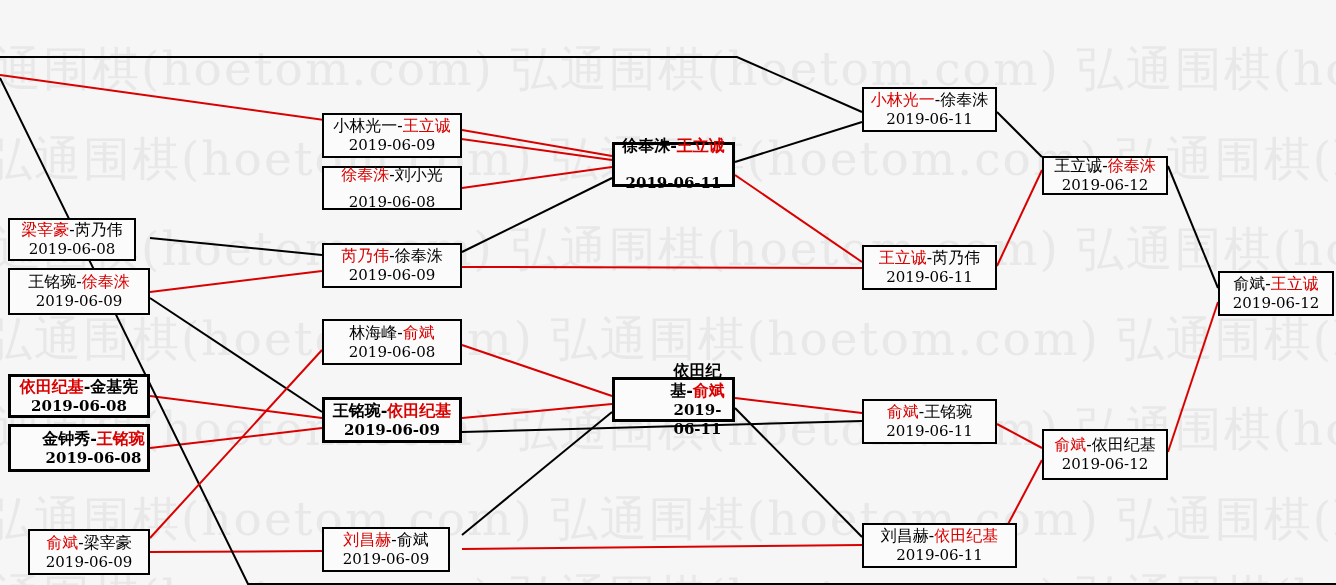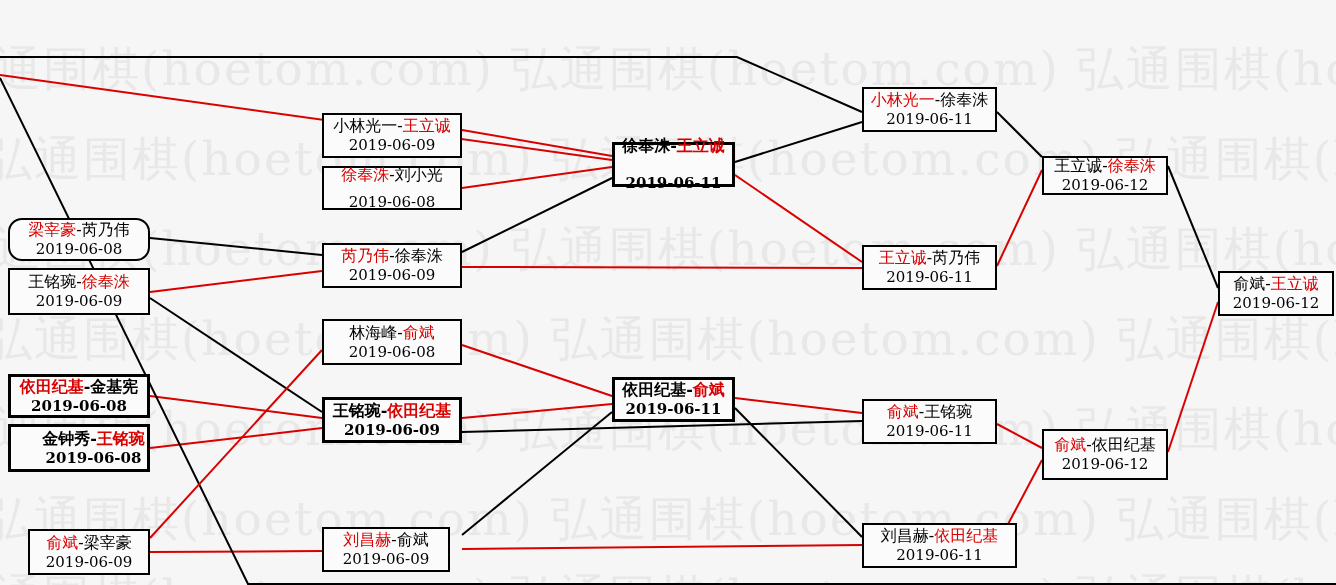--- a/index.html
+++ b/index.html
@@ -66,21 +66,21 @@
       <polyline points="735,408 862,537" fill="none" stroke="#000000" stroke-width="2"></polyline>
       <polyline points="462,549 862,545" fill="none" stroke="#d90000" stroke-width="2"></polyline>
       <polyline points="462,535 612,412" fill="none" stroke="#000000" stroke-width="2"></polyline>
       <polyline points="997,424 1042,448" fill="none" stroke="#d90000" stroke-width="2"></polyline>
       <polyline points="997,545 1042,460" fill="none" stroke="#d90000" stroke-width="2"></polyline>
       <polyline points="150,552 322,551" fill="none" stroke="#d90000" stroke-width="2"></polyline>
       <polyline points="0,78 248,584 1336,584" fill="none" stroke="#000000" stroke-width="2"></polyline>
       <polyline points="322,350 150,538" fill="none" stroke="#d90000" stroke-width="2"></polyline>
     </svg>
   <div id="boxes">
-      <div class="match" style="left: 8px; top: 218px; width: 142px; height: 43px; border-radius: 14px;">
+      <div class="match" style="left: 8px; top: 218px; width: 128px; height: 43px;">
         <div class="names"><span style="color: rgb(217, 0, 0);">梁宰豪</span><span>-</span><span style="color: rgb(0, 0, 0);">芮乃伟</span></div>
         <div class="date">2019-06-08</div>
       </div>
       <div class="match" style="left: 8px; top: 268px; width: 142px; height: 47px;">
         <div class="names"><span style="color: rgb(0, 0, 0);">王铭琬</span><span>-</span><span style="color: rgb(217, 0, 0);">徐奉洙</span></div>
         <div class="date">2019-06-09</div>
       </div>
       <div class="match bold" style="left: 8px; top: 374px; width: 142px; height: 44px;">
         <div class="names"><span style="color: rgb(217, 0, 0);">依田纪基</span><span>-</span><span style="color: rgb(0, 0, 0);">金基宪</span></div>
         <div class="date">2019-06-08</div>
@@ -114,21 +114,21 @@
         <div class="date">2019-06-09</div>
       </div>
       <div class="match" style="left: 322px; top: 527px; width: 128px; height: 45px;">
         <div class="names"><span style="color: rgb(217, 0, 0);">刘昌赫</span><span>-</span><span style="color: rgb(0, 0, 0);">俞斌</span></div>
         <div class="date">2019-06-09</div>
       </div>
       <div class="match bold" style="left: 612px; top: 142px; width: 123px; height: 45px; gap: 18px;">
         <div class="names"><span style="color: rgb(0, 0, 0);">徐奉洙</span><span>-</span><span style="color: rgb(217, 0, 0);">王立诚</span></div>
         <div class="date">2019-06-11</div>
       </div>
-      <div class="match bold" style="left: 612px; top: 377px; width: 123px; height: 45px;">
+      <div class="match bold" style="left: 612px; top: 377px; width: 123px; height: 45px; padding-left: 48px;">
         <div class="names"><span style="color: rgb(0, 0, 0);">依田纪基</span><span>-</span><span style="color: rgb(217, 0, 0);">俞斌</span></div>
         <div class="date">2019-06-11</div>
       </div>
       <div class="match" style="left: 862px; top: 87px; width: 135px; height: 45px;">
         <div class="names"><span style="color: rgb(217, 0, 0);">小林光一</span><span>-</span><span style="color: rgb(0, 0, 0);">徐奉洙</span></div>
         <div class="date">2019-06-11</div>
       </div>
       <div class="match" style="left: 862px; top: 245px; width: 135px; height: 45px;">
         <div class="names"><span style="color: rgb(217, 0, 0);">王立诚</span><span>-</span><span style="color: rgb(0, 0, 0);">芮乃伟</span></div>
         <div class="date">2019-06-11</div>

